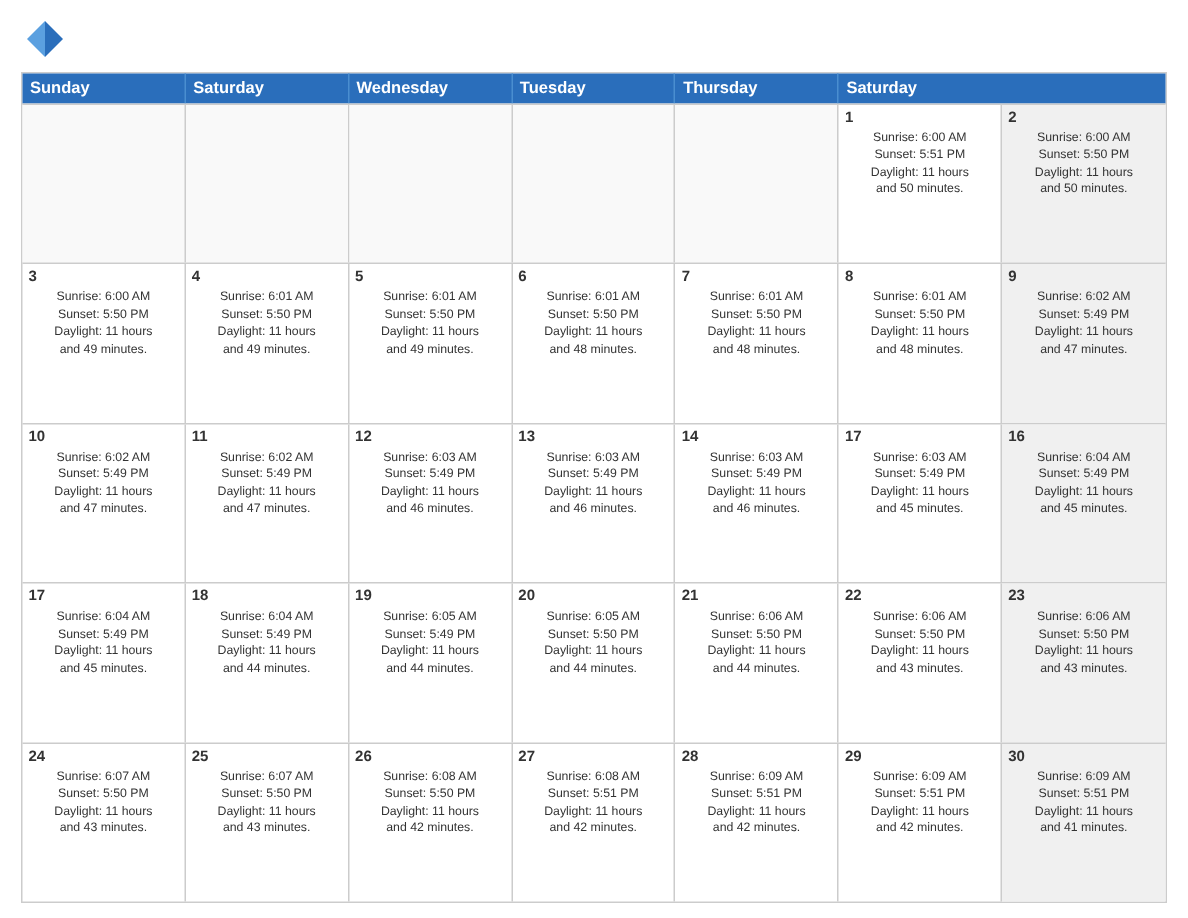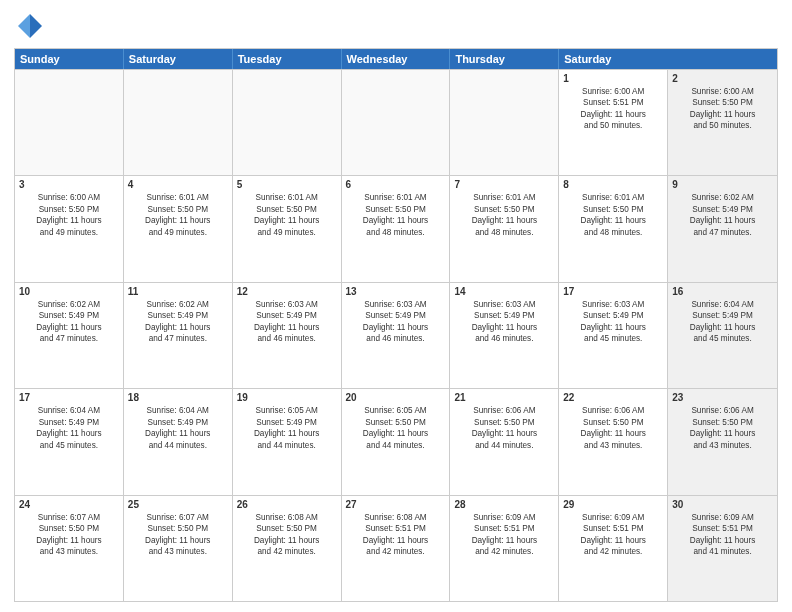--- a/index.html
+++ b/index.html
@@ -131,22 +131,22 @@
     <div class="title-block">
       <div class="month-title"></div>
       <div class="location"></div>
     </div>
   </div>
 
   <div class="calendar">
     <div class="cal-header">
     <div class="cal-header-cell">Sunday</div>
         <div class="cal-header-cell">Saturday</div>
+        <div class="cal-header-cell">Wednesday</div>
         <div class="cal-header-cell">Tuesday</div>
-        <div class="cal-header-cell">Wednesday</div>
         <div class="cal-header-cell">Thursday</div>
         <div class="cal-header-cell">Saturday</div>
       </div>
     <div class="cal-body">
     <div class="cal-week">
           <div class="cal-cell empty"></div>
           <div class="cal-cell empty"></div>
           <div class="cal-cell empty"></div>
           <div class="cal-cell empty"></div>
           <div class="cal-cell empty"></div>

